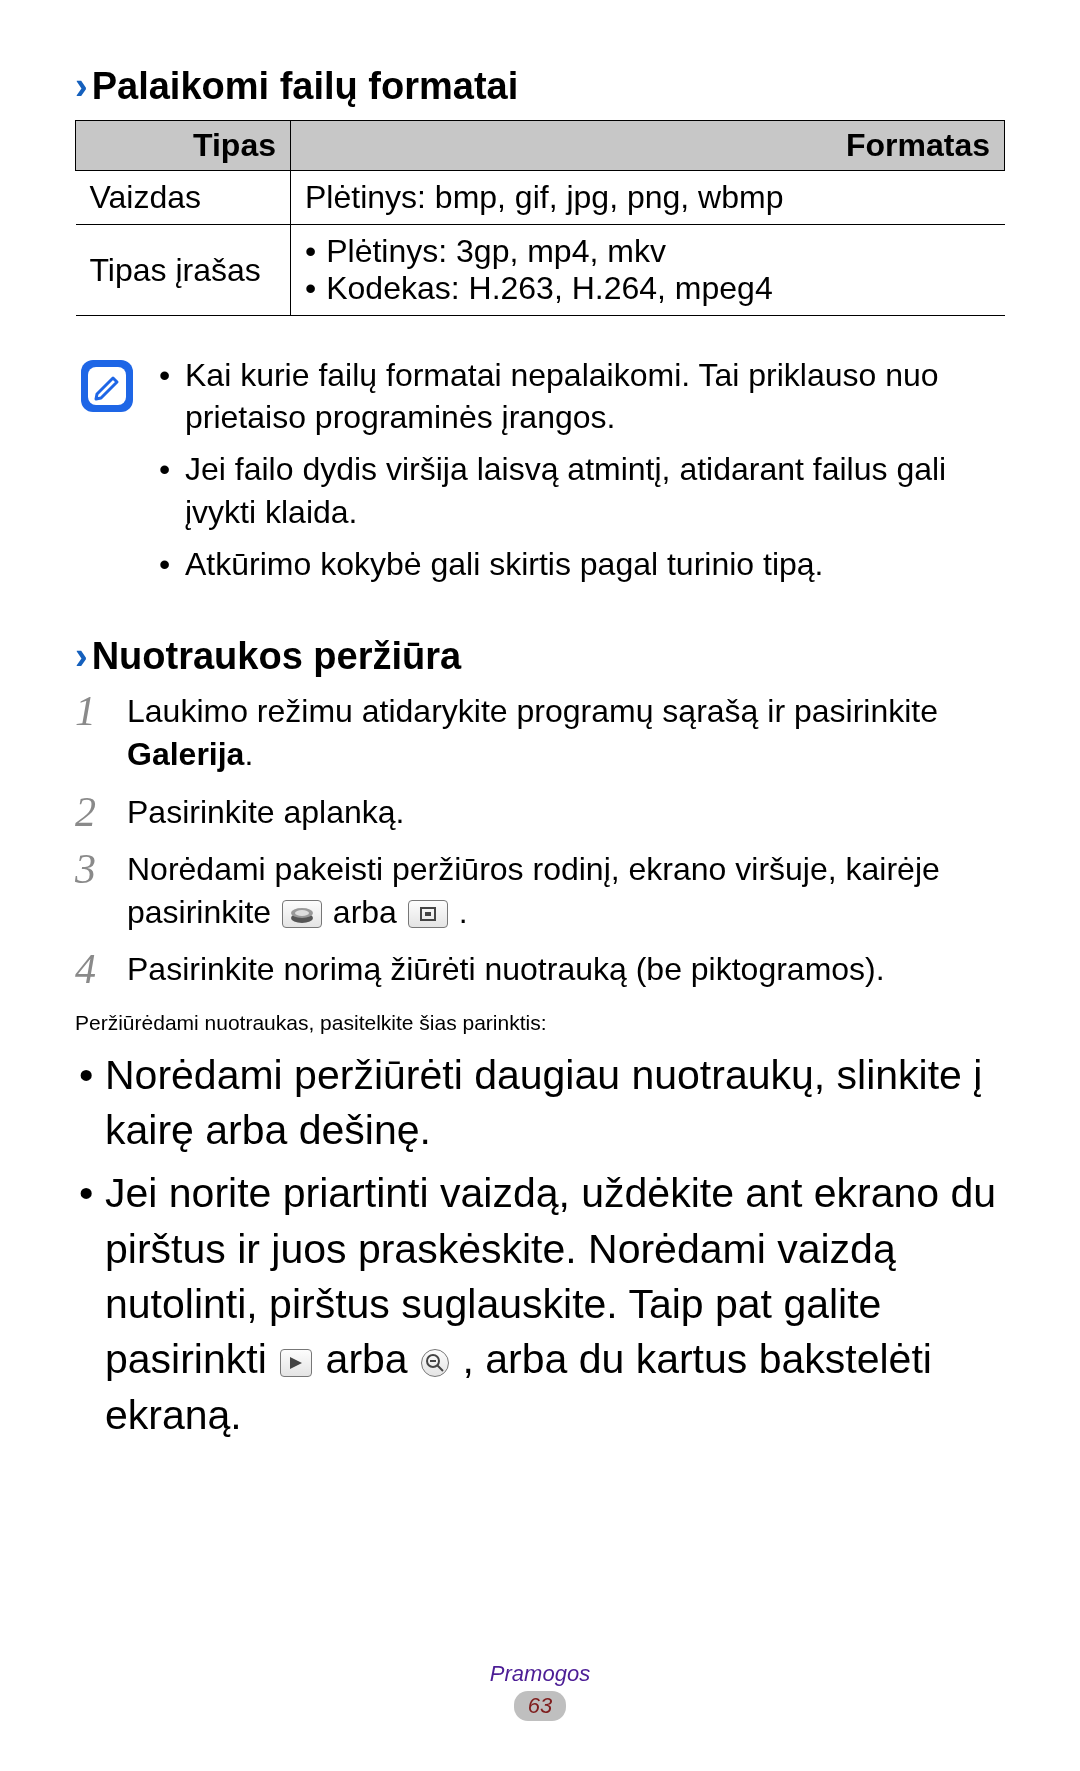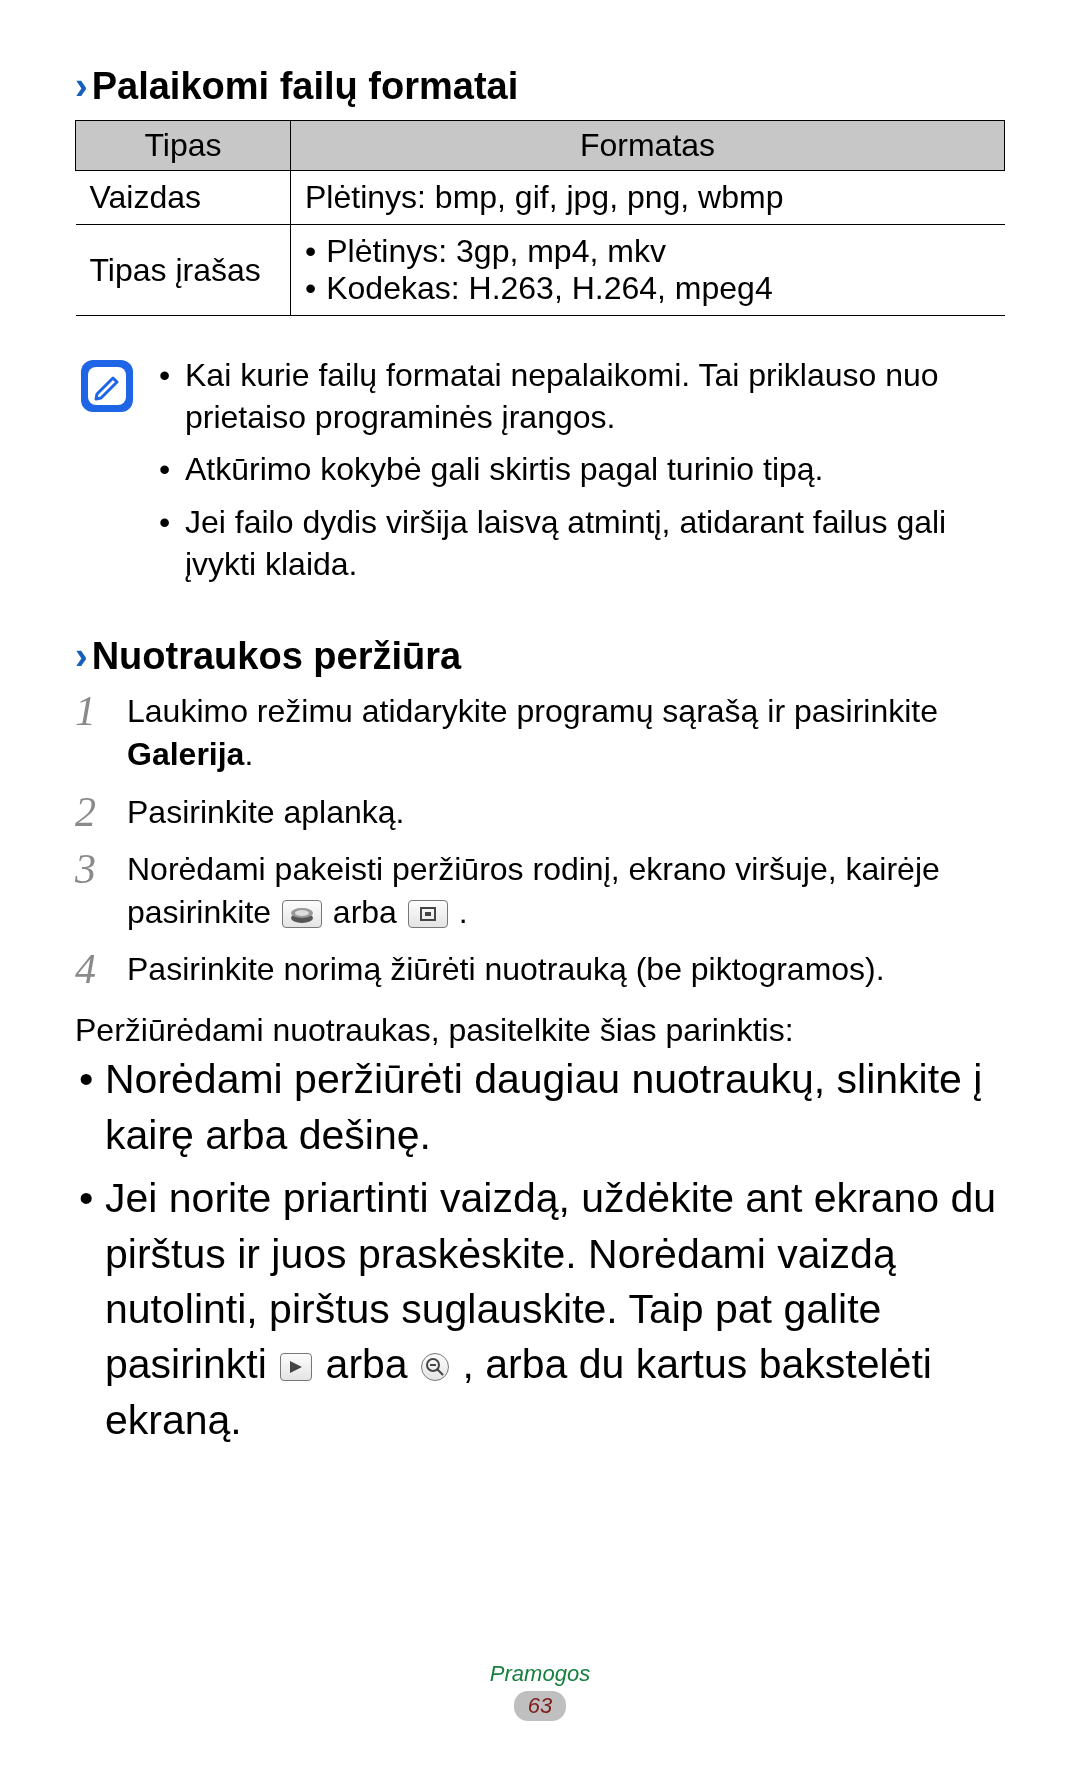--- a/index.html
+++ b/index.html
@@ -29,22 +29,22 @@
   }
   table.formats {
     width: 100%;
     border-collapse: collapse;
     font-size: 32px;
     margin-bottom: 38px;
   }
   table.formats th {
     background: #c7c7c7;
     border: 1.5px solid #000;
-    text-align: center;
-    font-weight: 400;
+    text-align: right;
+    font-weight: 700;
     padding: 6px 14px;
   }
   table.formats td {
     border-bottom: 1.5px solid #000;
     padding: 8px 14px;
     vertical-align: middle;
   }
   table.formats td.col1 {
     border-right: 1.5px solid #000;
     width: 215px;
@@ -113,22 +113,23 @@
     vertical-align: middle;
     border: 1.5px solid #777;
     border-radius: 4px;
     padding: 2px 4px;
     line-height: 1;
     background: linear-gradient(#fdfdfd,#e4e4e4);
     margin: 0 2px;
   }
   .inline-icon svg { display: block; }
   .para {
-    font-size: 32px;
+    font-size: 21px;
     line-height: 1.35;
+    margin-bottom: 10px;
   }
   .option-list {
     list-style: none;
     font-size: 41px;
     line-height: 1.35;
   }
   .option-list li {
     position: relative;
     padding-left: 30px;
     margin-bottom: 8px;
@@ -141,21 +142,21 @@
   .footer {
     position: absolute;
     bottom: 50px;
     left: 0;
     width: 100%;
     text-align: center;
     font-size: 22px;
   }
   .footer-cat {
     font-style: italic;
-    color: #15803d;
+    color: #4c1d95;
     margin-bottom: 4px;
   }
   .page-badge {
     display: inline-block;
     background: #bfbfbf;
     border-radius: 14px;
     padding: 2px 14px;
     font-size: 22px;
     font-style: italic;
     color: #7f1d1d;
@@ -196,22 +197,22 @@
   <div class="note-block">
     <div class="note-icon">
       <svg viewBox="0 0 56 56" width="56" height="56">
         <rect x="2" y="2" width="52" height="52" rx="12" fill="#1e66e6"></rect>
         <rect x="9" y="9" width="38" height="38" rx="8" fill="#fff"></rect>
         <path d="M18 36 L34 20 L38 24 L22 40 L17 41 Z" fill="none" stroke="#1e66e6" stroke-width="3" stroke-linejoin="round"></path>
       </svg>
     </div>
     <ul class="note-list">
       <li>Kai kurie failų formatai nepalaikomi. Tai priklauso nuo prietaiso programinės įrangos.</li>
+      <li>Jei failo dydis viršija laisvą atmintį, atidarant failus gali įvykti klaida.</li>
       <li>Atkūrimo kokybė gali skirtis pagal turinio tipą.</li>
-      <li>Jei failo dydis viršija laisvą atmintį, atidarant failus gali įvykti klaida.</li>
     </ul>
   </div>
 
   <div class="section-heading">
     <span class="chevron">›</span>
     <span>Nuotraukos peržiūra</span>
   </div>
 
   <div class="steps">
 

